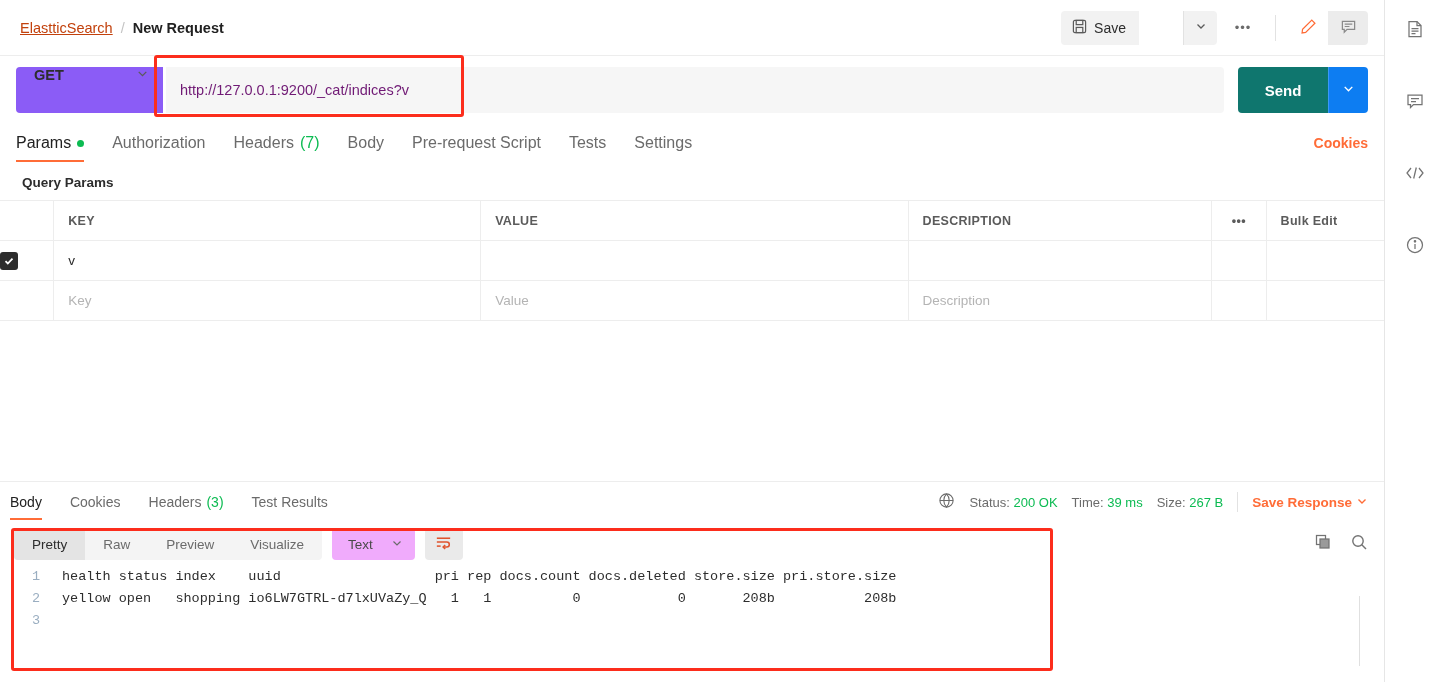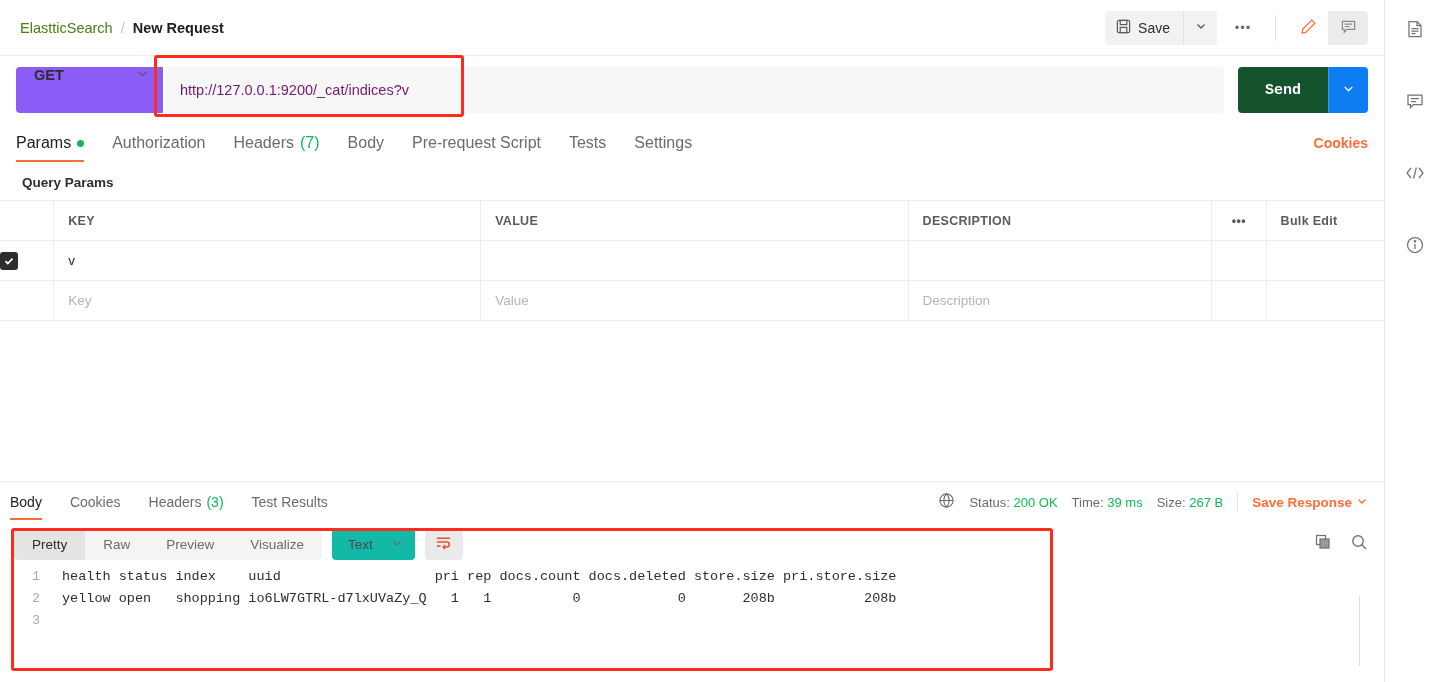--- a/index.html
+++ b/index.html
@@ -13,25 +13,25 @@
   }
   .app { position: relative; width: 1445px; height: 682px; display: flex; }
   .main-col { width: 1385px; height: 682px; position: relative; border-right: 1px solid #e6e6e6; }
 
   
   .header {
     height: 56px; display: flex; align-items: center;
     padding: 0 16px 0 20px; border-bottom: 1px solid #ededed;
   }
   .breadcrumb { display: flex; align-items: center; font-size: 14.5px; }
-  .bc-collection { color: #4d7c0f; }
+  .bc-collection { color: #c2410c; text-decoration: underline; }
   .bc-sep { color: #c4c4c4; margin: 0 8px; }
   .bc-current { color: #212121; font-weight: 600; }
   .header-right { margin-left: auto; display: flex; align-items: center; }
-  .save-group { display: flex; align-items: center; border-radius: 4px; overflow: hidden; }
+  .save-group { display: flex; align-items: center; border-radius: 4px; overflow: hidden; gap: 44px; }
   .save-btn {
     display: flex; align-items: center; gap: 7px;
     background: #f2f2f2; border: none; height: 34px; padding: 0 13px 0 11px;
     font-size: 14px; color: #2d2d2d; font-family: inherit; cursor: pointer;
   }
   .save-caret {
     background: #f2f2f2; border: none; border-left: 1px solid #e2e2e2;
     height: 34px; width: 34px; display: flex; align-items: center; justify-content: center;
     cursor: pointer;
   }
@@ -59,22 +59,22 @@
   .url-input {
     width: 100%; height: 46px; background: #f6f6f6; border: none; border-radius: 0 4px 4px 0;
     padding: 0 14px; font-size: 14.5px; color: #701a75; font-family: inherit; outline: none;
   }
   .annot-url {
     position: absolute; left: -12px; top: -12px; width: 310px; height: 62px;
     border: 3px solid #fc2d1c; border-radius: 3px; pointer-events: none;
   }
   .send-group { display: flex; margin-left: 14px; }
   .send-btn {
-    background: #14532d; color: #fff; border: none; height: 46px; width: 90px;
-    font-size: 15px; font-weight: 700; font-family: Liberation Mono, monospace; border-radius: 4px 0 0 4px; cursor: pointer;
+    background: #0f766e; color: #fff; border: none; height: 46px; width: 90px;
+    font-size: 15px; font-weight: 700; font-family: Liberation Sans, sans-serif; border-radius: 4px 0 0 4px; cursor: pointer;
   }
   .send-caret {
     background: #0d7df2; border: none; border-left: 1px solid #3b98f6; height: 46px; width: 40px;
     border-radius: 0 4px 4px 0; display: flex; align-items: center; justify-content: center; cursor: pointer;
   }
 
   
   .req-tabs { display: flex; align-items: center; padding: 0 16px; height: 38px; gap: 0; }
   .req-tab {
     position: relative; font-size: 16px; color: #6b6b6b; padding: 0 14px; height: 38px;
@@ -124,21 +124,21 @@
   .resp-meta { margin-left: auto; display: flex; align-items: center; gap: 14px; font-size: 13px; color: #6b6b6b; }
   .meta-val { color: #0cbb52; }
   .meta-div { width: 1px; height: 20px; background: #e2e2e2; }
   .save-resp { color: #ff6c37; font-weight: 700; font-size: 13.5px; cursor: pointer; display: flex; align-items: center; gap: 4px; }
 
   .fmt-bar { display: flex; align-items: center; height: 44px; padding: 0 16px 0 14px; gap: 10px; }
   .seg { display: flex; background: #f4f4f4; border-radius: 4px; overflow: hidden; }
   .seg-item { padding: 0 18px; height: 32px; display: flex; align-items: center; font-size: 13.5px; color: #6b6b6b; cursor: pointer; text-align: center; }
   .seg-item.active { background: #e4e4e4; color: #2d2d2d; }
   .lang-sel {
-    background: #14b8a6; border-radius: 4px; height: 32px; display: flex; align-items: center;
+    background: #f0abfc; border-radius: 4px; height: 32px; display: flex; align-items: center;
     gap: 18px; padding: 0 12px 0 16px; font-size: 13.5px; color: #4a4a4a; cursor: pointer;
   }
   .wrap-btn {
     background: #eaeaea; border-radius: 4px; width: 38px; height: 32px;
     display: flex; align-items: center; justify-content: center; cursor: pointer;
   }
   .fmt-right { margin-left: auto; display: flex; align-items: center; gap: 18px; }
 
   .code-area { position: relative; height: 100px; overflow: hidden; }
   .code {

